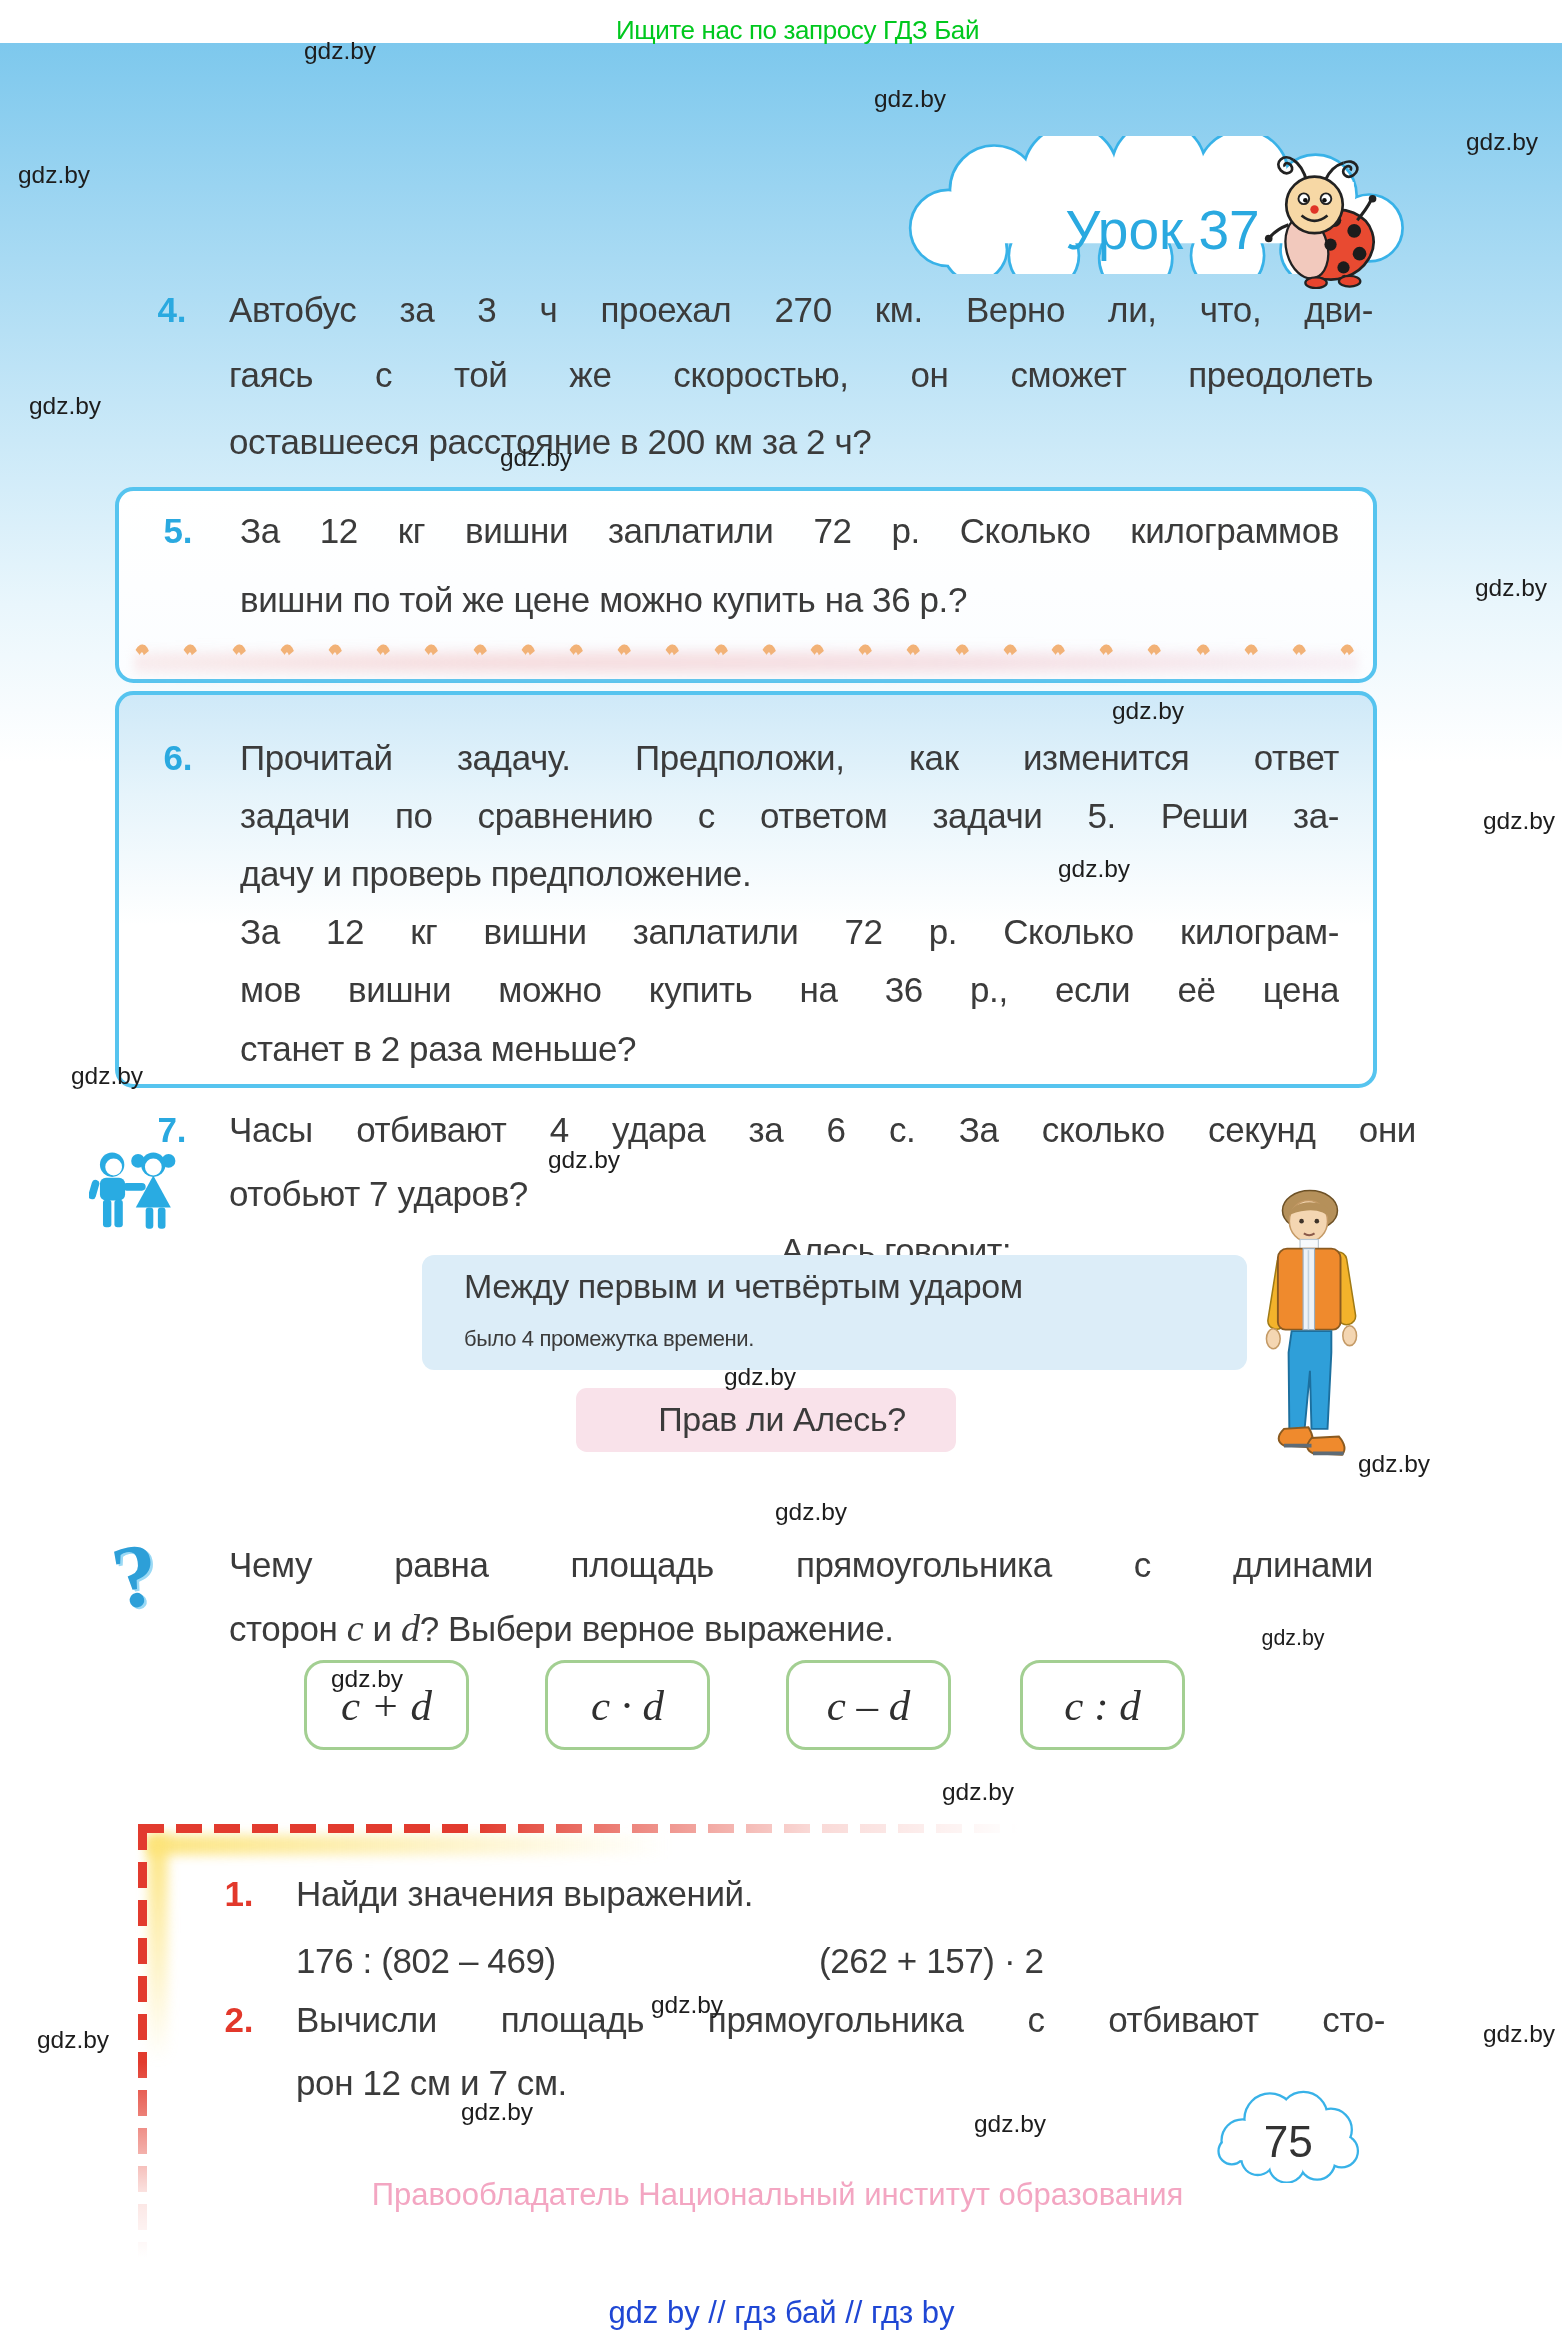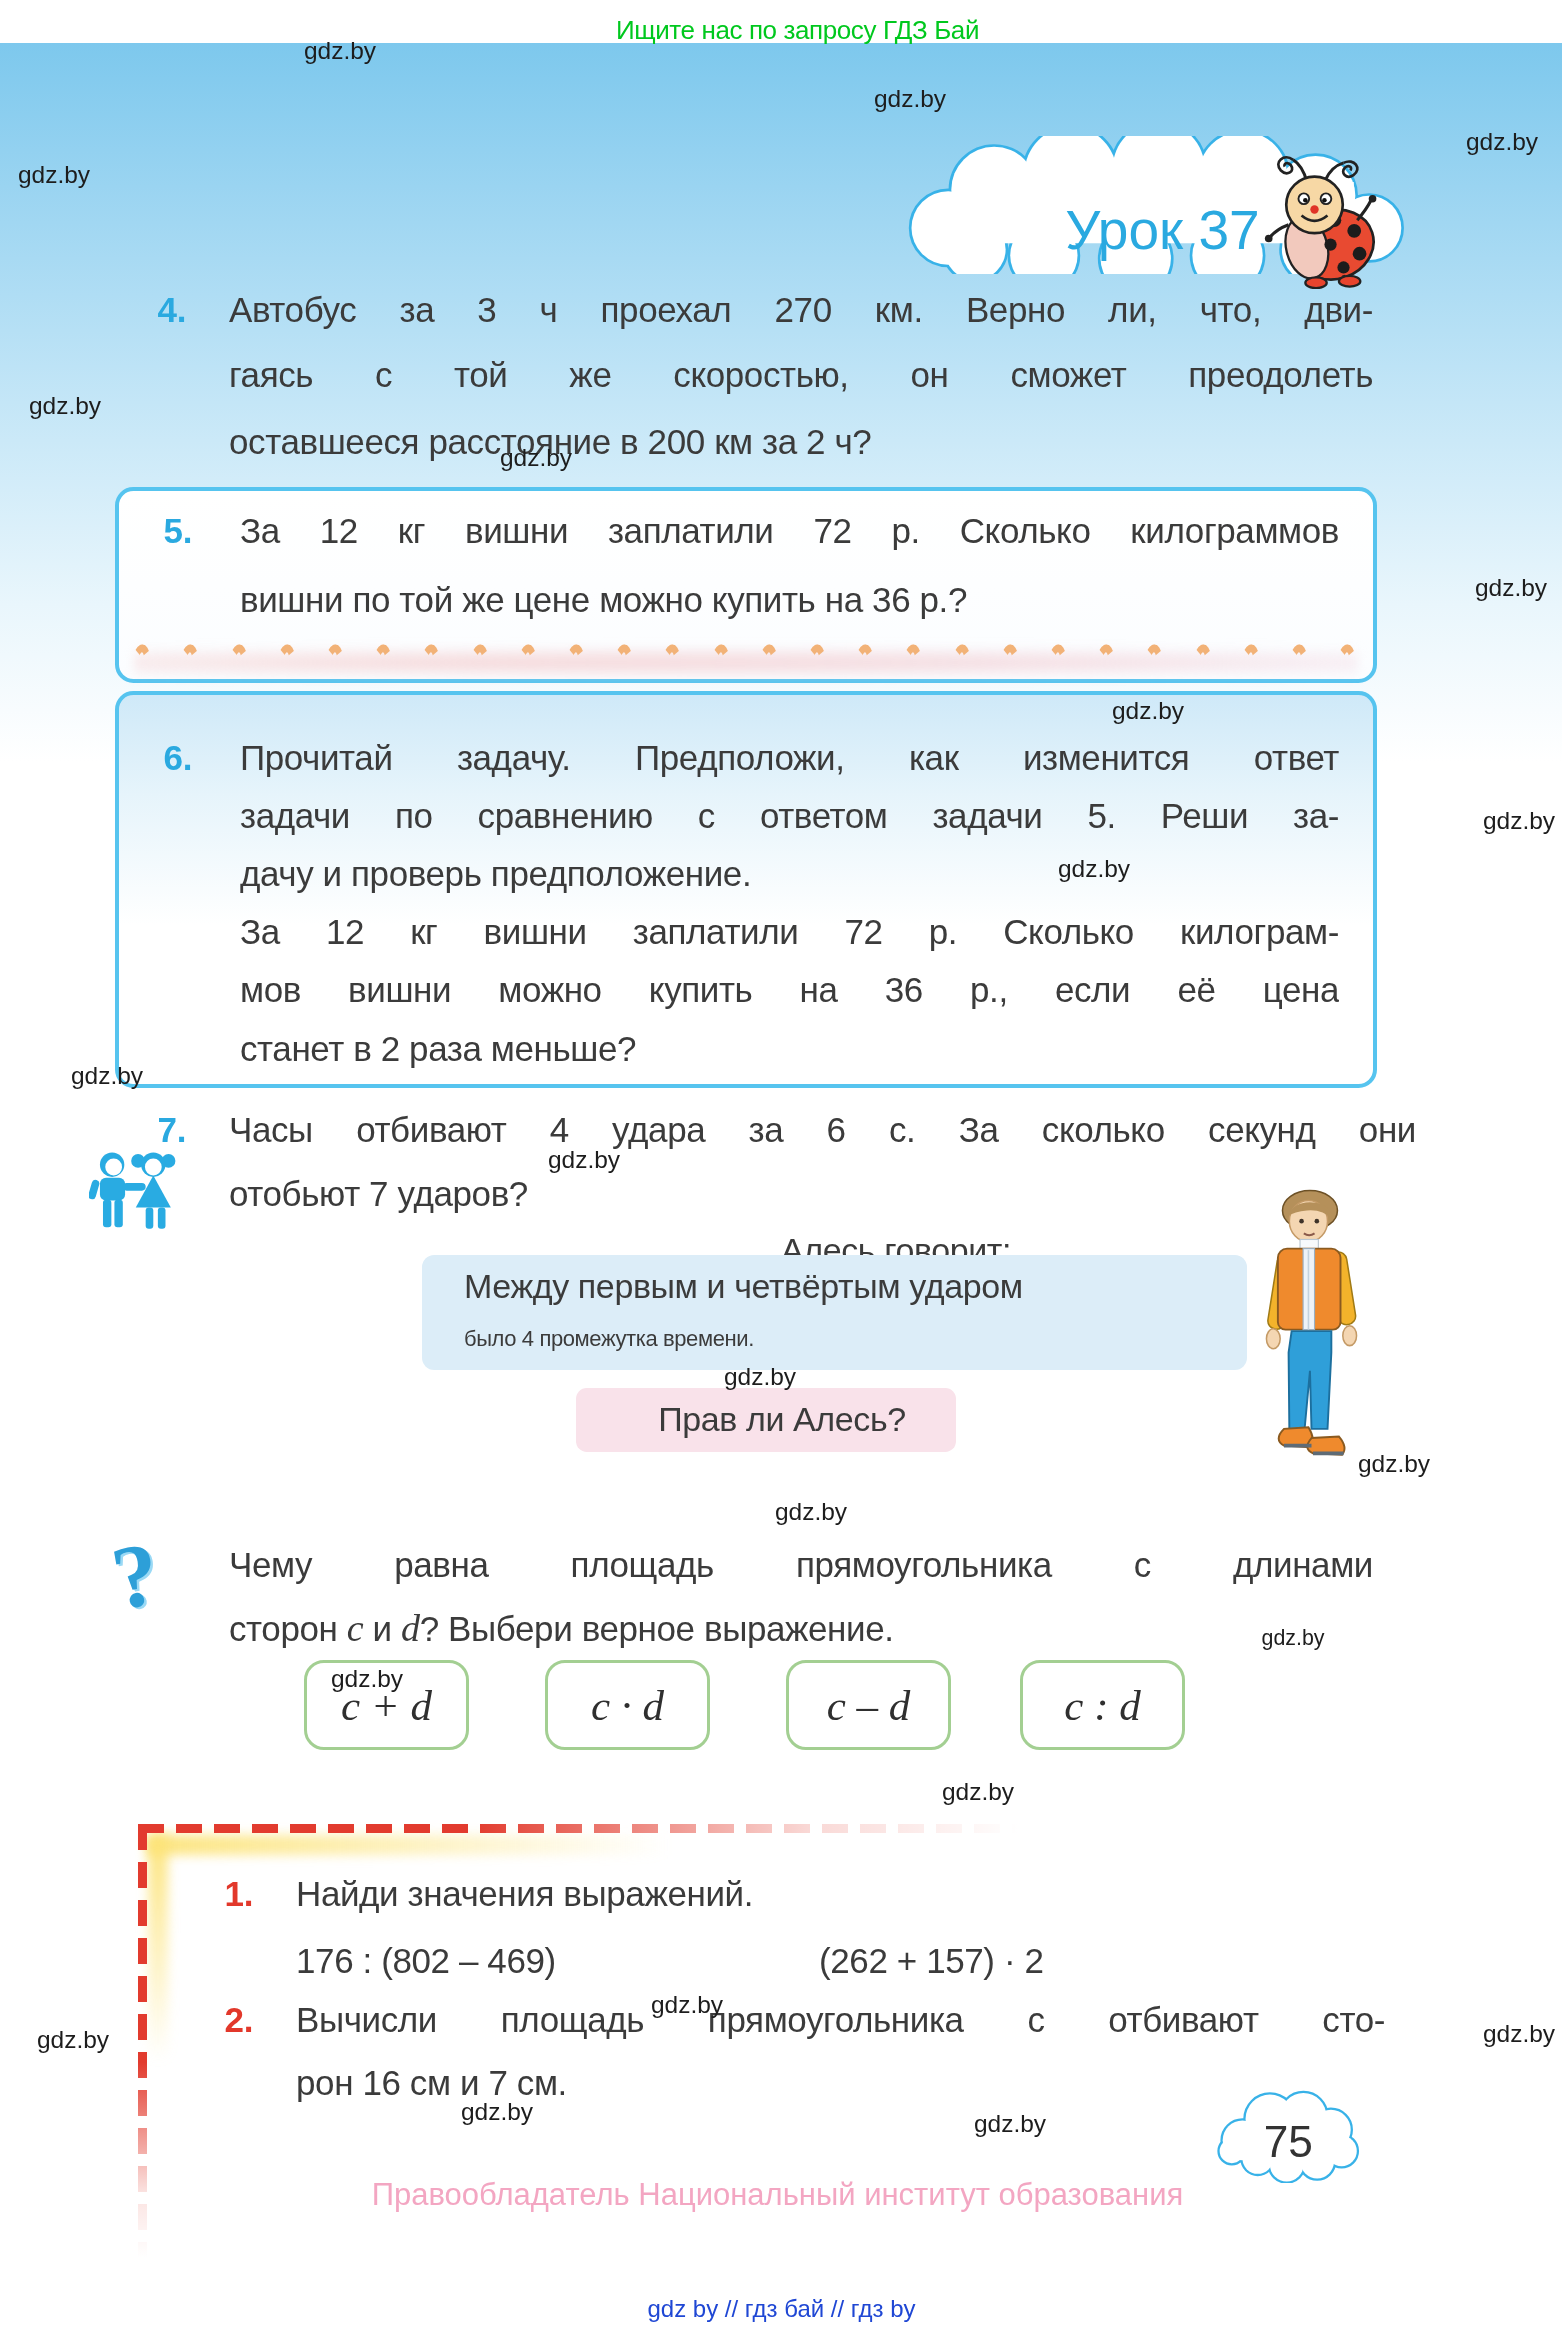--- a/index.html
+++ b/index.html
@@ -45,21 +45,21 @@
     background:linear-gradient(90deg,rgba(255,255,255,0) 35%,rgba(255,255,255,.8) 70%,#fff 92%);}
   .dash-left{left:138px;top:1824px;width:9.2px;height:433px;
     background:repeating-linear-gradient(180deg,#e23b2e 0 26px,rgba(226,59,46,0) 26px 38px);}
   .dash-left-fade{left:136px;top:1824px;width:12.2px;height:433px;
     background:linear-gradient(180deg,rgba(255,255,255,0) 55%,rgba(255,255,255,.85) 85%,#fff 100%);}
   .glow-h{left:147px;top:1835px;width:581px;height:20px;filter:blur(5.4px);
     background:linear-gradient(90deg,rgba(252,227,120,.95),rgba(252,227,120,0) 90%);}
   .glow-v{left:148px;top:1835px;width:20px;height:252px;filter:blur(5.4px);
     background:linear-gradient(180deg,rgba(252,227,120,.95),rgba(252,227,120,0) 90%);}
   .copyright{left:0;top:2177px;width:1555px;text-align:center;font-size:31px;color:var(--pink-text);}
-  .links{left:0;top:2295px;width:1563px;text-align:center;font-size:24px;color:var(--link-blue);}
+  .links{left:0;top:2295px;width:1563px;text-align:center;font-size:31px;color:var(--link-blue);}
   .cloud-title{font-size:72px;fill:var(--accent-blue);font-family:"Liberation Sans",sans-serif;}
 </style>
 </head>
 <body>
 
 <div class="abs bg-grad"></div>
 <div class="abs top-strip"></div>
 <div class="abs txt promo">Ищите нас по запросу ГДЗ Бай</div>
 
 <svg class="abs" style="left:887px;top:136px" width="551" height="138" viewBox="0 0 720 180">
@@ -246,21 +246,21 @@
 <div class="abs dash-left"></div>
 <div class="abs dash-left-fade"></div>
 
 <div class="abs txt num red-num" style="left:138px;top:1869px;width:99px">1.</div>
 <div class="abs txt" style="left:280px;top:1869px">Найди значения выражений.</div>
 <div class="abs txt" style="left:280px;top:1936px">176 : (802 – 469)</div>
 <div class="abs txt" style="left:803px;top:1936px">(262 + 157) · 2</div>
 
 <div class="abs txt num red-num" style="left:138px;top:1995px;width:99px">2.</div>
 <div class="abs txt jus" style="left:280px;top:1995px;width:1089px">Вычисли площадь прямоугольника с отбивают сто-</div>
-<div class="abs txt" style="left:280px;top:2058px">рон 16 см и 7 см.</div>
+<div class="abs txt" style="left:280px;top:2058px">рон 12 см и 7 см.</div>
 
 <svg class="abs" style="left:1210px;top:2087px" width="161" height="96" viewBox="0 0 210 126">
   <g fill="#ffffff" stroke="#38b2e8" stroke-width="6">
     <circle cx="42" cy="70" r="26"></circle>
       <circle cx="78" cy="42" r="32"></circle>
       <circle cx="122" cy="38" r="30"></circle>
     <circle cx="158" cy="56" r="26"></circle>
       <circle cx="172" cy="84" r="20"></circle>
       <circle cx="140" cy="98" r="22"></circle>
     <circle cx="100" cy="102" r="22"></circle>

